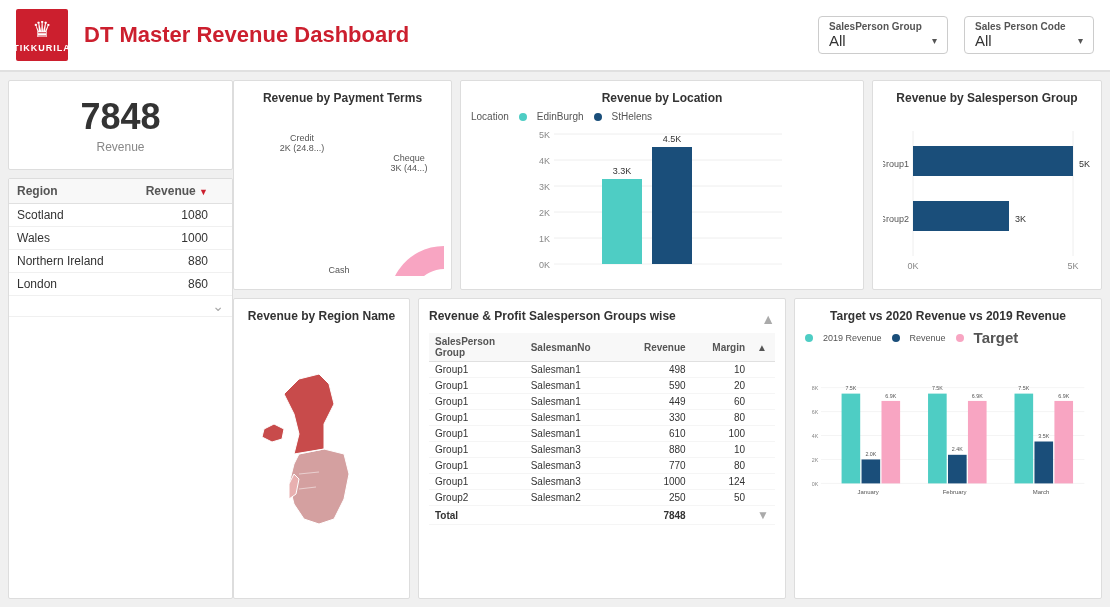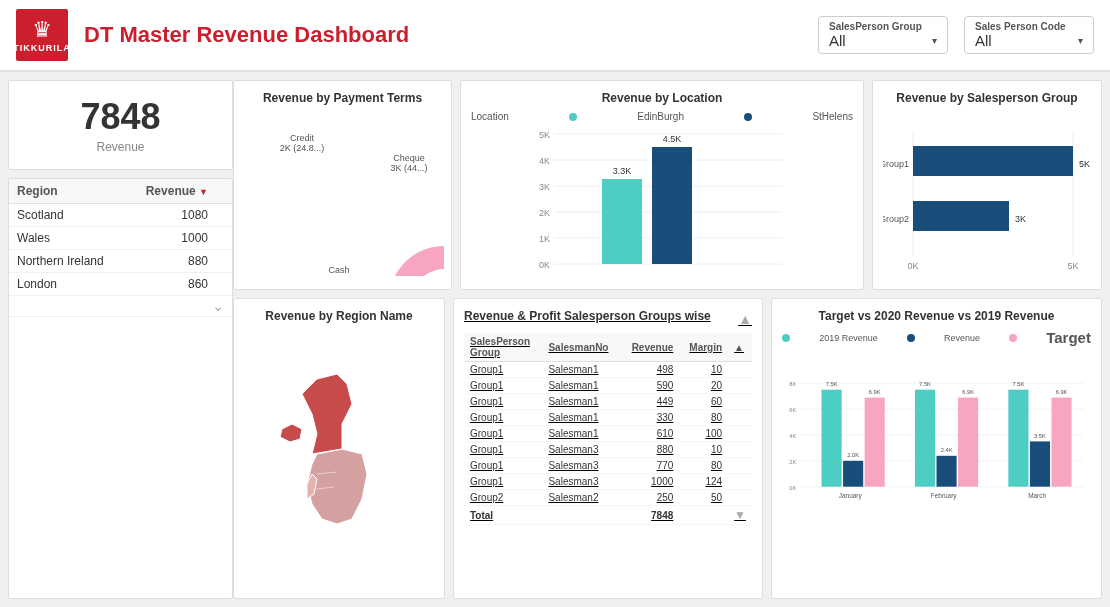--- a/index.html
+++ b/index.html
@@ -47,30 +47,30 @@
 
     
     .chart-panel { background: white; border: 1px solid #ddd; border-radius: 2px; padding: 10px; }
     .chart-title { font-size: 12px; font-weight: bold; color: #333; text-align: center; margin-bottom: 6px; }
 
     
     .donut-panel { width: 219px; flex-shrink: 0; }
 
     
     .location-panel { flex: 1; }
-    .legend-row { display: flex; align-items: center; gap: 10px; font-size: 10px; color: #555; margin-bottom: 4px; justify-content: space-between; }
+    .legend-row { display: flex; align-items: center; gap: 10px; font-size: 10px; color: #555; margin-bottom: 4px; }
     .legend-dot { width: 8px; height: 8px; border-radius: 50%; }
 
     
     .salesperson-panel { width: 230px; flex-shrink: 0; }
 
     
     .bottom-row { display: flex; gap: 8px; }
-    .map-panel { width: 212px; flex-shrink: 0; }
-    .profit-panel { width: 310px; flex-shrink: 0; text-decoration: underline; }
+    .map-panel { width: 177px; flex-shrink: 0; }
+    .profit-panel { width: 368px; flex-shrink: 0; }
     .target-panel { flex: 1; }
 
     
     .profit-table { width: 100%; border-collapse: collapse; font-size: 10px; }
     .profit-table th { padding: 3px 6px; text-align: left; color: #555; font-weight: 600; border-bottom: 1px solid #e0e0e0; background: #f8f8f8; }
     .profit-table th.right { text-align: right; }
     .profit-table td { padding: 2px 6px; color: #333; border-bottom: 1px solid #f5f5f5; }
     .profit-table td.right { text-align: right; }
     .profit-table tr.total td { font-weight: bold; border-top: 1px solid #ccc; }
     .profit-header-row { display: flex; justify-content: space-between; align-items: center; margin-bottom: 4px; }

